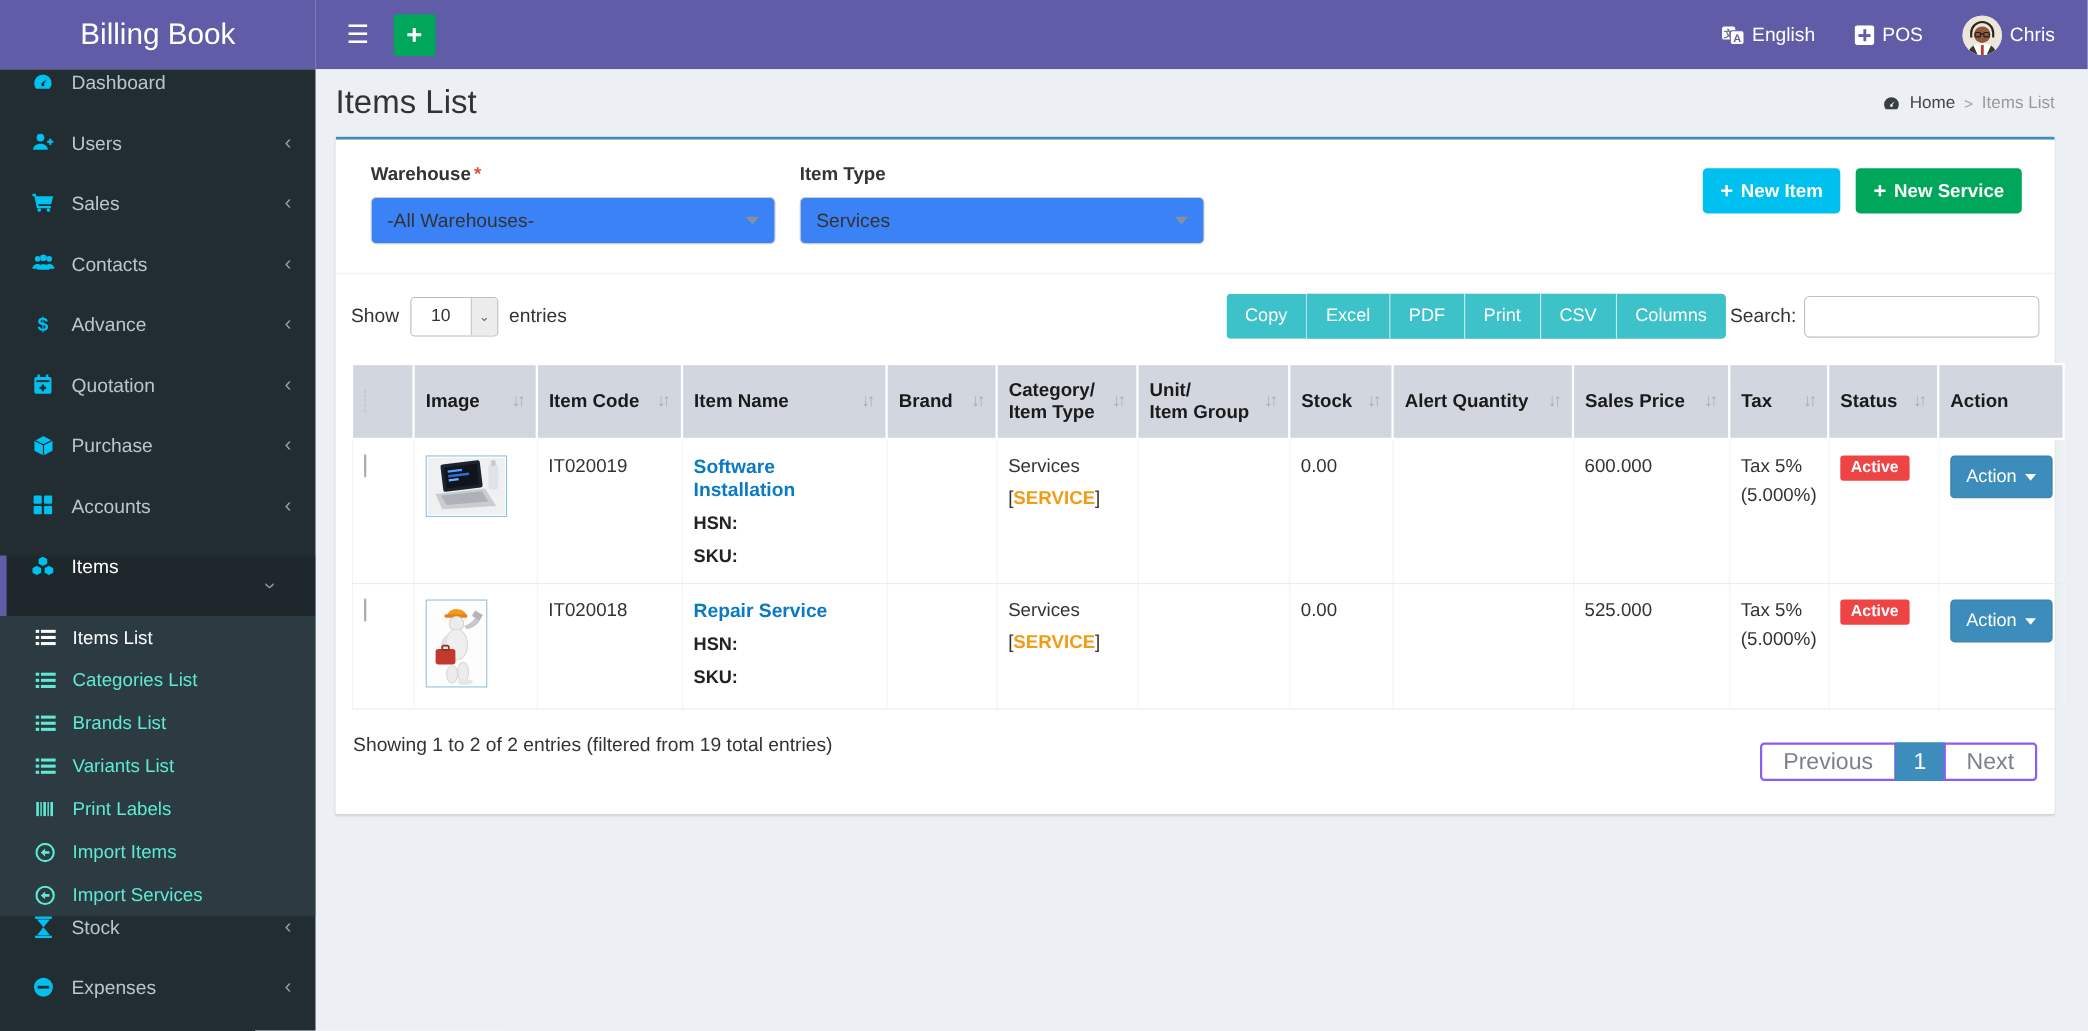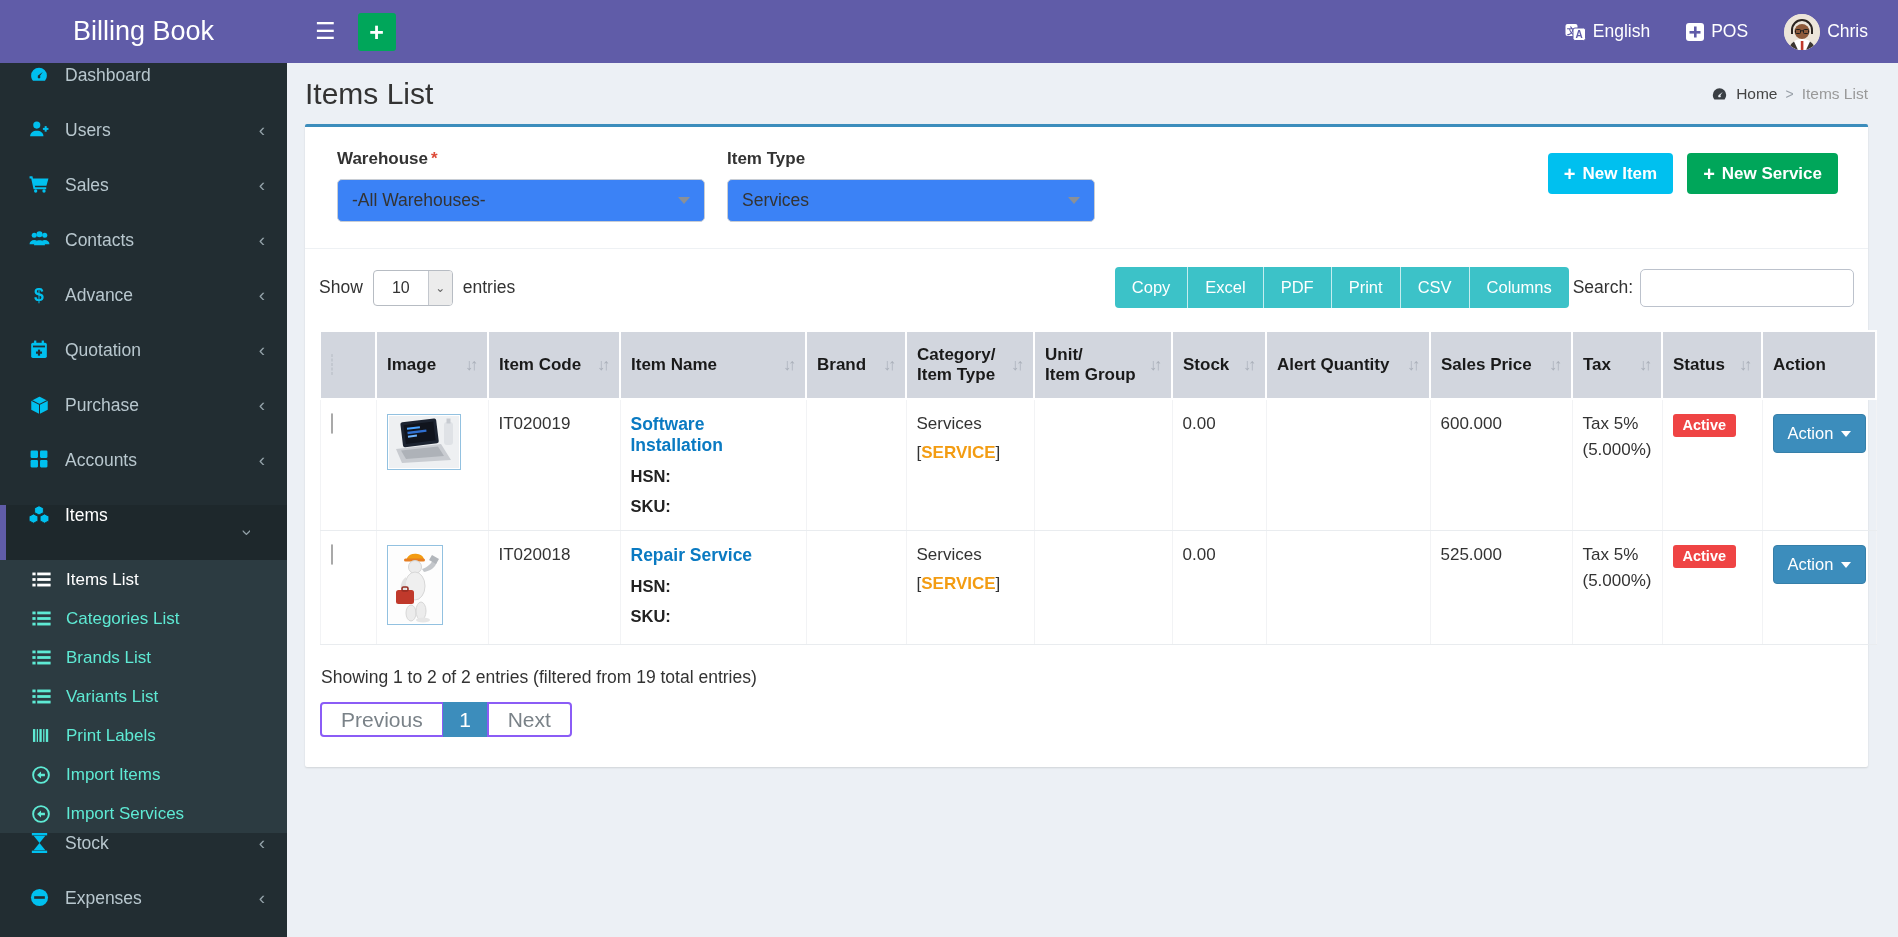--- a/index.html
+++ b/index.html
@@ -96,21 +96,21 @@
   .tag { color:#f39c12; font-weight:bold; }
   .brk { color:#333; }
   .tax2 { margin-top:6px; }
   .badge { display:inline-block; background:#ef4444; color:#fff; font-size:14.5px; font-weight:bold;
            padding:4px 10px; border-radius:3px; line-height:1; }
   .action-btn { background:#3c8dbc; border:1px solid #367fa9; border-radius:4px; color:#fff; font-size:16.5px;
                 padding:9px 14px; display:inline-flex; align-items:center; gap:8px; cursor:pointer; }
   .action-btn .caret { width:0; height:0; border-left:5px solid transparent; border-right:5px solid transparent; border-top:6px solid #fff; }
 
   
-  .table-footer { display:flex; justify-content:space-between; align-items:flex-start; padding:16px 2px 24px;flex-direction:column; }
+  .table-footer { display:flex; justify-content:space-between; align-items:flex-start; padding:16px 2px 24px; }
   .summary { font-size:17.5px; color:#333; margin-top:6px; }
   .pagination { display:flex; margin-top:14px; }
   .page-btn { border:2px solid #8b5cf6; background:#fff; color:#7a8288; font-size:21px; height:35px;
               display:flex; align-items:center; padding:0 19px; margin-left:-1px; cursor:pointer; }
   .page-btn.first { border-radius:4px 0 0 4px; }
   .page-btn.last { border-radius:0 4px 4px 0; }
   .page-btn.active { background:#3c8dbc; border-color:#3c8dbc; color:#fff; width:45px; justify-content:center; padding:0; }
 
   svg { display:block; }
 </style>

